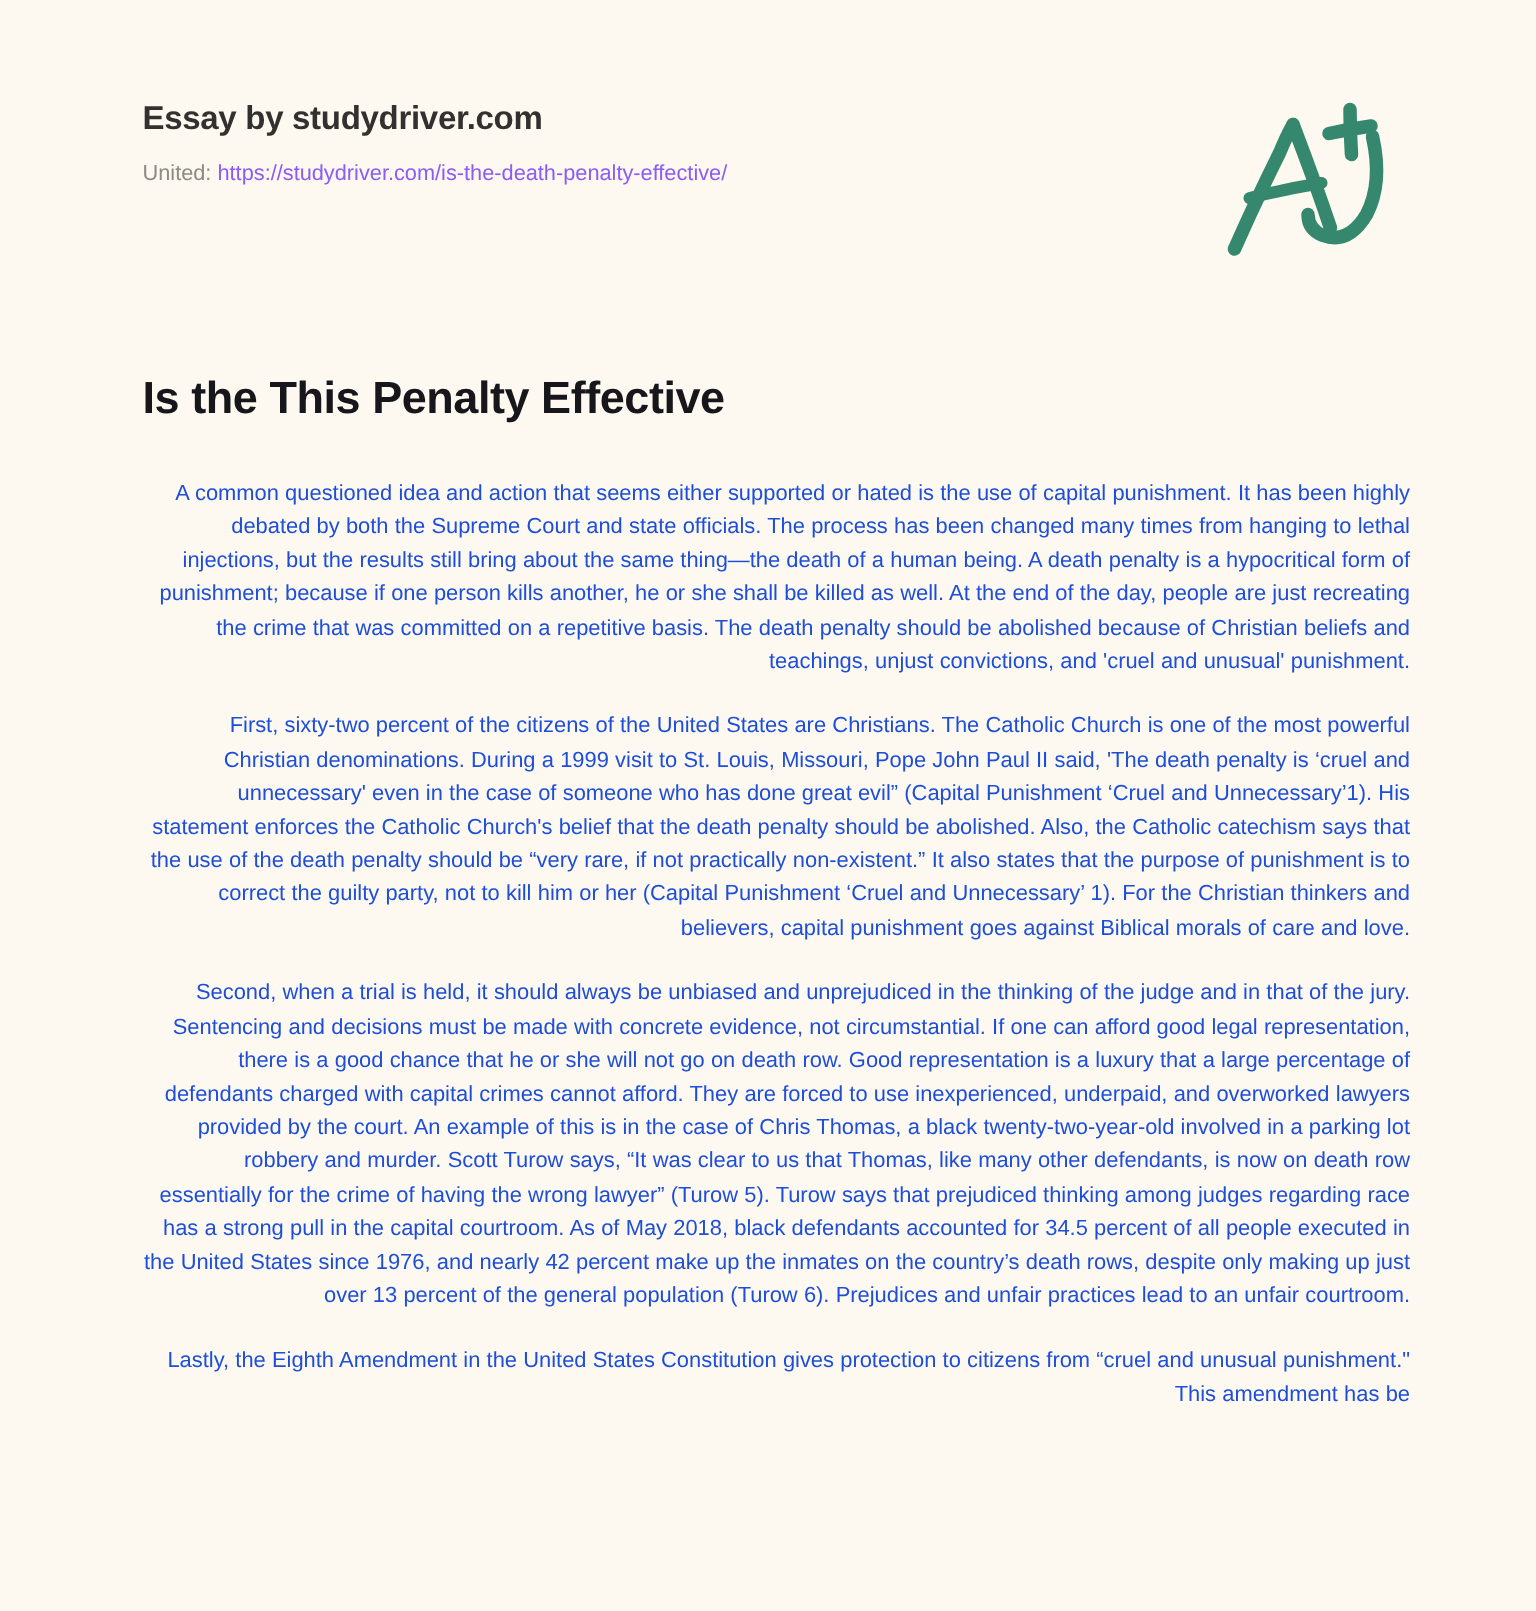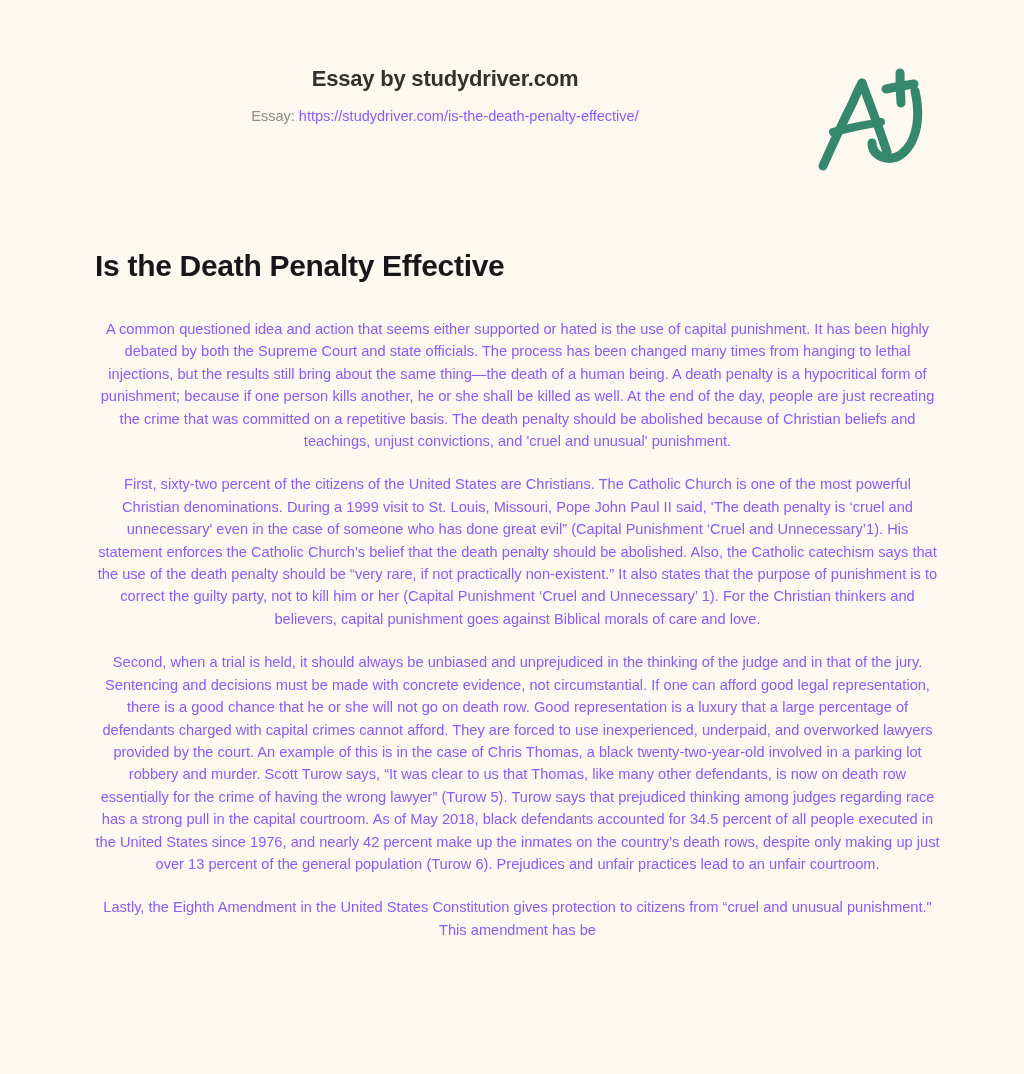--- a/index.html
+++ b/index.html
@@ -31,21 +31,20 @@
     top: 0;
     width: 1024px;
     height: 210px;
   }
 
   .source-block {
     position: absolute;
     left: 95px;
     top: 64px;
     width: 700px;
-    text-align: center;
   }
 
   .essay-by {
     font-size: 22px;
     font-weight: bold;
     color: #33312f;
     letter-spacing: -0.2px;
     line-height: 30px;
     margin: 0;
   }
@@ -96,22 +95,22 @@
     line-height: 36px;
     font-weight: bold;
     color: #17161a;
     letter-spacing: -0.3px;
   }
 
   .body-text p {
     margin: 0 0 21px 0;
     font-size: 14.6px;
     line-height: 22.4px;
-    color: #8b5cf6;
-    text-align: center;
+    color: #1d4ed8;
+    text-align: right;
     word-spacing: 0.1px;
   }
   .body-text p:last-child {
     margin-bottom: 16px;
   }
 
   
   .cutoff-mask {
     position: absolute;
     left: 0;
@@ -126,21 +125,21 @@
 <body>
 
 <div class="page">
 
   <div class="header">
 
     <div class="source-block">
       <div class="essay-by">Essay by studydriver.com</div>
 
       <div class="source-line">
-        <span class="source-label">Essay:</span>
+        <span class="source-label">United:</span>
         <a class="source-url" href="#" title="https://studydriver.com/is-the-death-penalty-effective/">https://studydriver.com/is-the-death-penalty-effective/</a>
       </div>
     </div>
 
     <div class="logo">
       <svg viewBox="0 0 124 118" xmlns="http://www.w3.org/2000/svg" aria-hidden="true">
         <g fill="none" stroke="#35886d" stroke-linecap="round" stroke-linejoin="round">
 
           <path d="M11 104 Q 26 70 41 40 Q 46 28 50 21" stroke-width="9"></path>
 
@@ -154,21 +153,21 @@
 
           <path d="M103 29 Q 110 60 99 81 Q 87 101 70 95 Q 60 91 60 81" stroke-width="9"></path>
         </g>
       </svg>
     </div>
 
   </div>
 
   <div class="article">
 
-    <h1 class="article-title">Is the Death Penalty Effective</h1>
+    <h1 class="article-title">Is the This Penalty Effective</h1>
 
     <div class="body-text">
       <p>A common questioned idea and action that seems either supported or hated is the use of capital punishment. It has been highly debated by both the Supreme Court and state officials. The process has been changed many times from hanging to lethal injections, but the results still bring about the same thing—the death of a human being. A death penalty is a hypocritical form of punishment; because if one person kills another, he or she shall be killed as well. At the end of the day, people are just recreating the crime that was committed on a repetitive basis. The death penalty should be abolished because of Christian beliefs and teachings, unjust convictions, and 'cruel and unusual' punishment.</p>
       <p>First, sixty-two percent of the citizens of the United States are Christians. The Catholic Church is one of the most powerful Christian denominations. During a 1999 visit to St. Louis, Missouri, Pope John Paul II said, 'The death penalty is ‘cruel and unnecessary' even in the case of someone who has done great evil” (Capital Punishment ‘Cruel and Unnecessary’1). His statement enforces the Catholic Church's belief that the death penalty should be abolished. Also, the Catholic catechism says that the use of the death penalty should be “very rare, if not practically non-existent.” It also states that the purpose of punishment is to correct the guilty party, not to kill him or her (Capital Punishment ‘Cruel and Unnecessary’ 1). For the Christian thinkers and believers, capital punishment goes against Biblical morals of care and love.</p>
       <p>Second, when a trial is held, it should always be unbiased and unprejudiced in the thinking of the judge and in that of the jury. Sentencing and decisions must be made with concrete evidence, not circumstantial. If one can afford good legal representation, there is a good chance that he or she will not go on death row. Good representation is a luxury that a large percentage of defendants charged with capital crimes cannot afford. They are forced to use inexperienced, underpaid, and overworked lawyers provided by the court. An example of this is in the case of Chris Thomas, a black twenty-two-year-old involved in a parking lot robbery and murder. Scott Turow says, “It was clear to us that Thomas, like many other defendants, is now on death row essentially for the crime of having the wrong lawyer” (Turow 5). Turow says that prejudiced thinking among judges regarding race has a strong pull in the capital courtroom. As of May 2018, black defendants accounted for 34.5 percent of all people executed in the United States since 1976, and nearly 42 percent make up the inmates on the country’s death rows, despite only making up just over 13 percent of the general population (Turow 6). Prejudices and unfair practices lead to an unfair courtroom.</p>
       <p>Lastly, the Eighth Amendment in the United States Constitution gives protection to citizens from “cruel and unusual punishment." This amendment has be</p>
     </div>
 
   </div>
 

